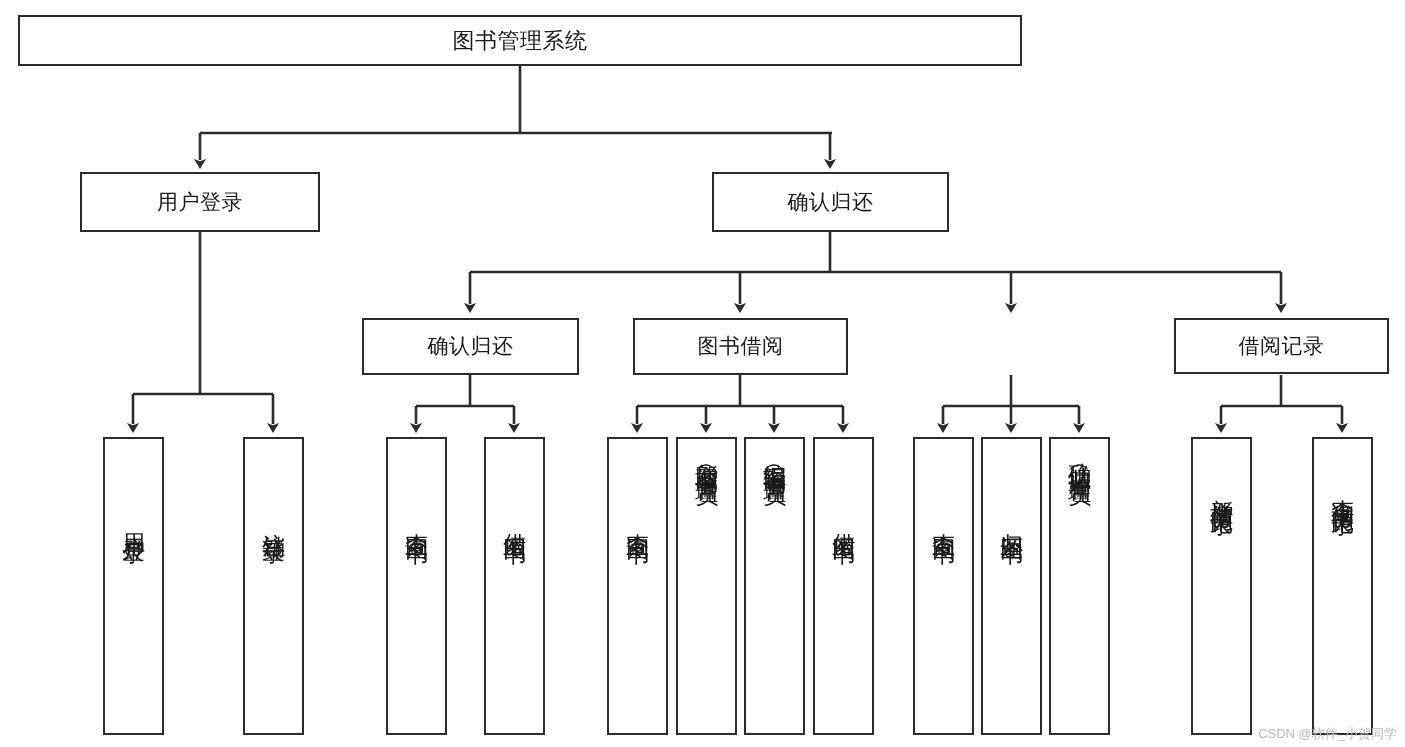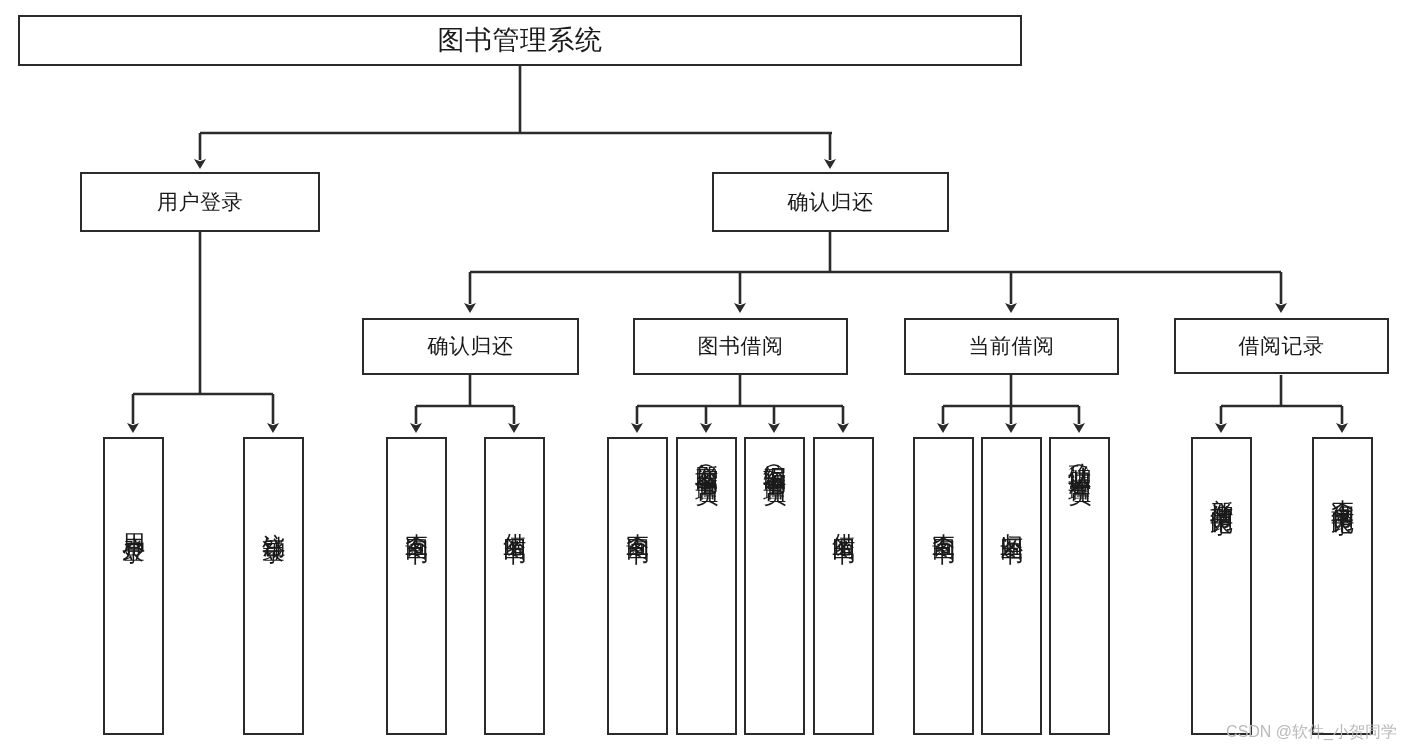--- a/index.html
+++ b/index.html
@@ -24,42 +24,42 @@
   }
   .node .lbl{
     display:block;
     text-align:center;
     line-height:1.18;
     letter-spacing:.5px;
   }
 
   
   .h-node .lbl{font-size:21px;}
-  #n-root .lbl{font-size:27px;}
+  #n-root .lbl{font-size:22px;}
 
   
   .v-node{
     align-items:flex-start;
     justify-content:center;
     padding-top:12px;
   }
   .v-node .lbl{
     writing-mode:vertical-rl;
     text-orientation:upright;
     font-size:23px;
     line-height:1.1;
     letter-spacing:3px;
     white-space:nowrap;
   }
 
   #watermark{
     position:absolute;
     right:8px;
     bottom:4px;
-    font-size:16px;
+    font-size:13px;
     color:#b9b9b9;
     white-space:nowrap;
     pointer-events:none;
   }
 </style>
 </head>
 <body>
 
 <div id="diagram">
 
@@ -126,23 +126,20 @@
   </div>
 
   <div class="node h-node" style="left:362px;top:318px;width:217px;height:57px;">
     <span class="lbl">确认归还</span>
   </div>
 
   <div class="node h-node" style="left:633px;top:318px;width:215px;height:57px;">
     <span class="lbl">图书借阅</span>
   </div>
 
-  <div class="node h-node" style="left:904px;top:318px;width:215px;height:57px;">
-    <span class="lbl">当前借阅</span>
-  </div>
 
   <div class="node h-node" style="left:1174px;top:318px;width:215px;height:56px;">
     <span class="lbl">借阅记录</span>
   </div>
 
   <div class="node v-node" style="left:103px;top:437px;width:61px;height:298px;padding-top:76px;">
     <span class="lbl">用户登录</span>
   </div>
 
   <div class="node v-node" style="left:243px;top:437px;width:61px;height:298px;padding-top:76px;">

